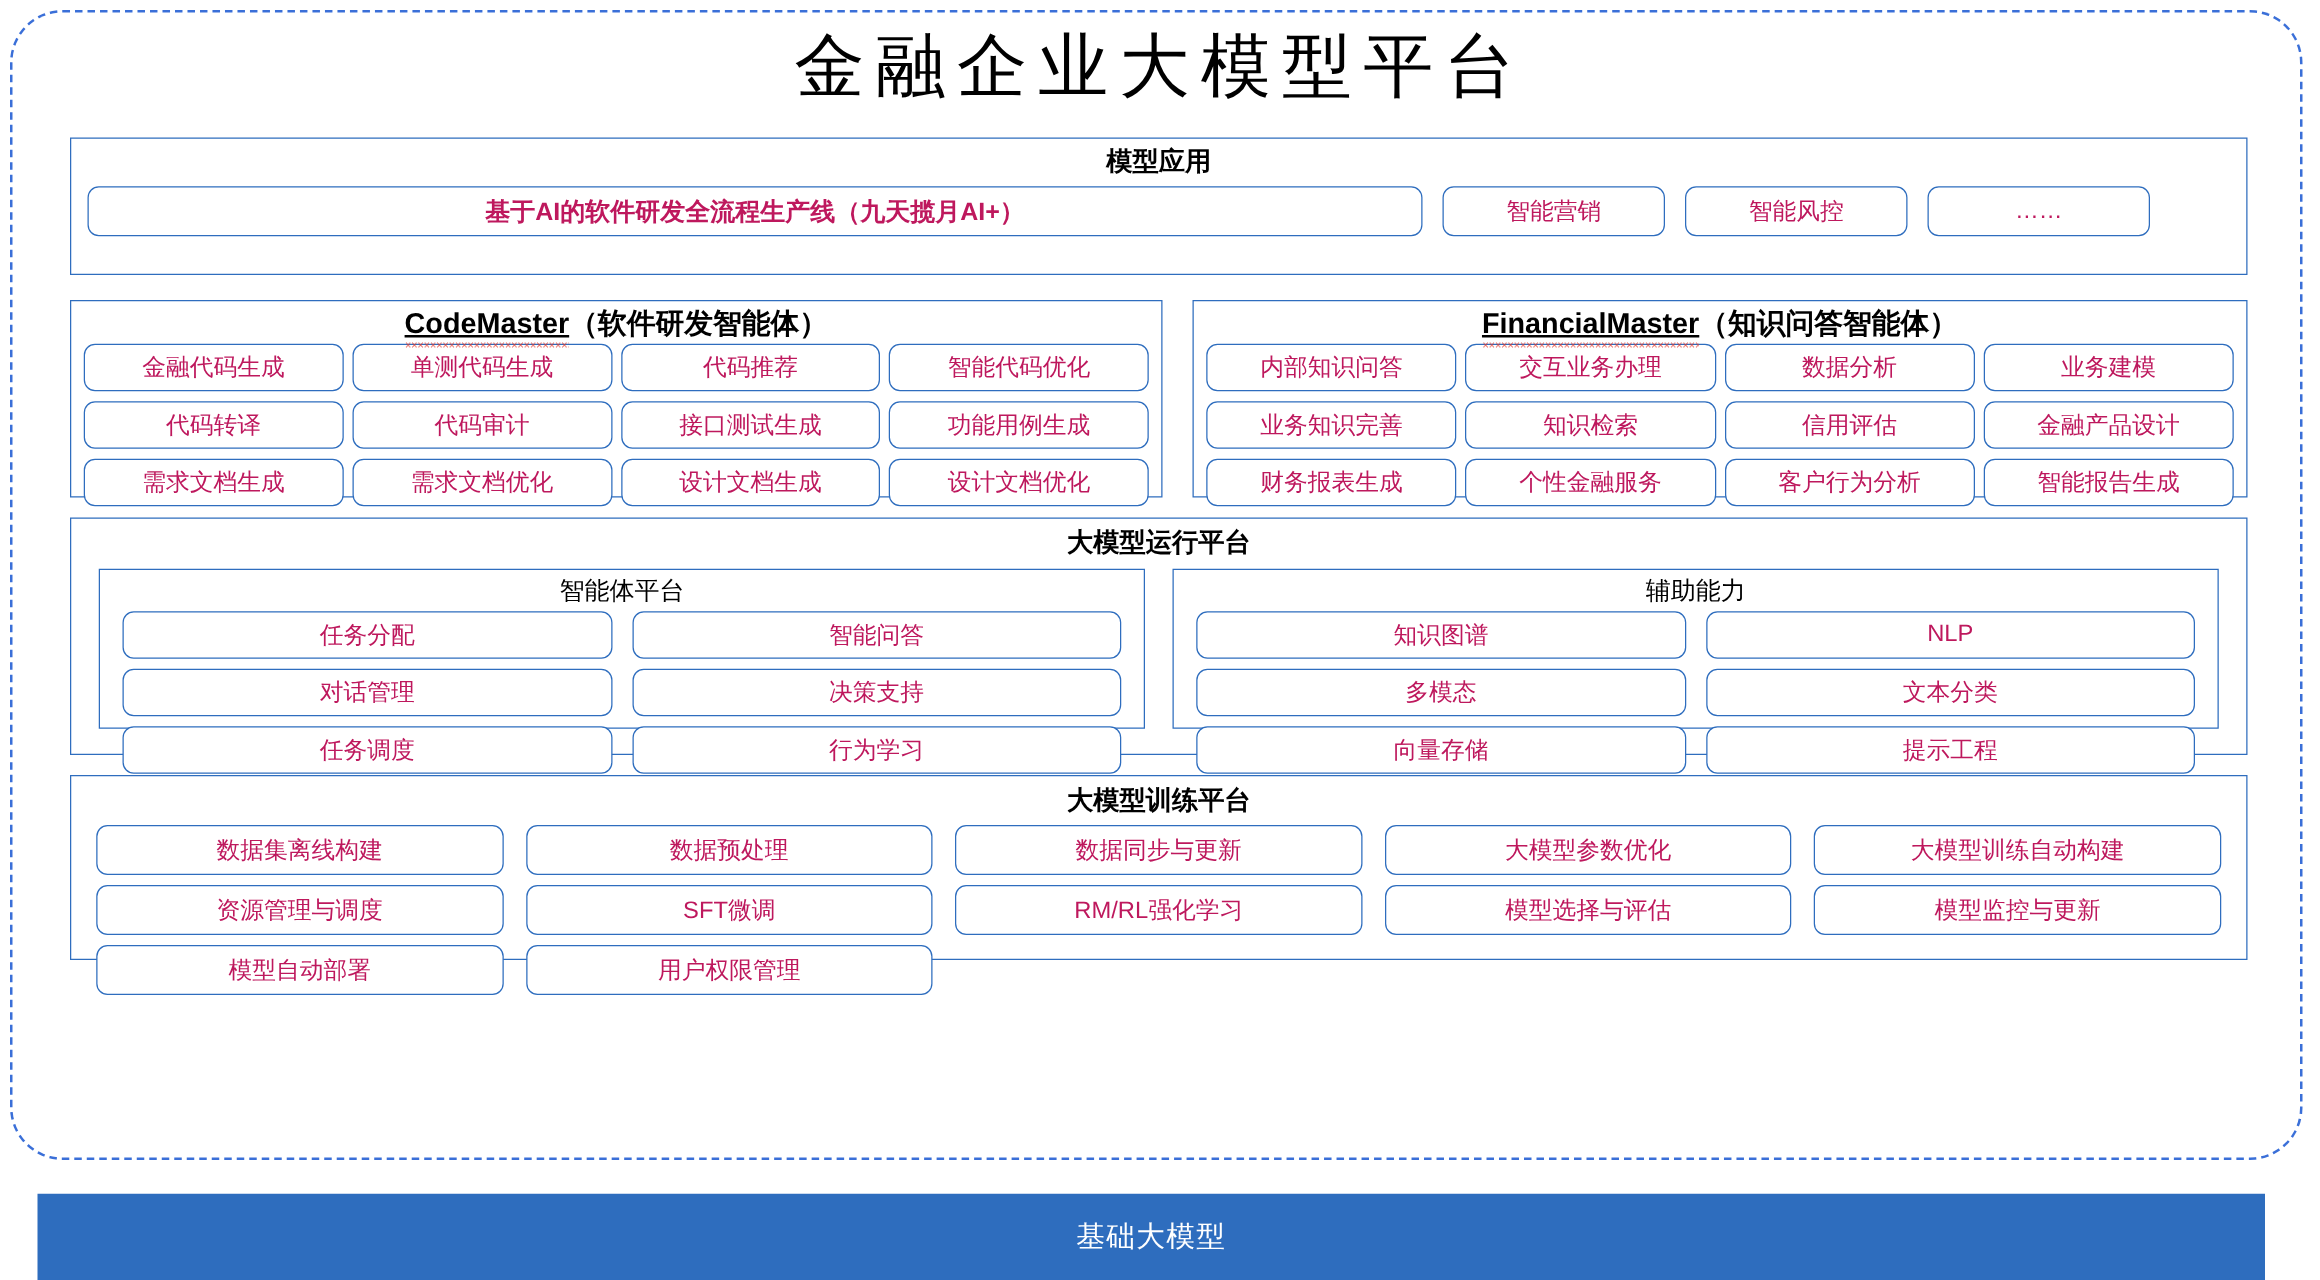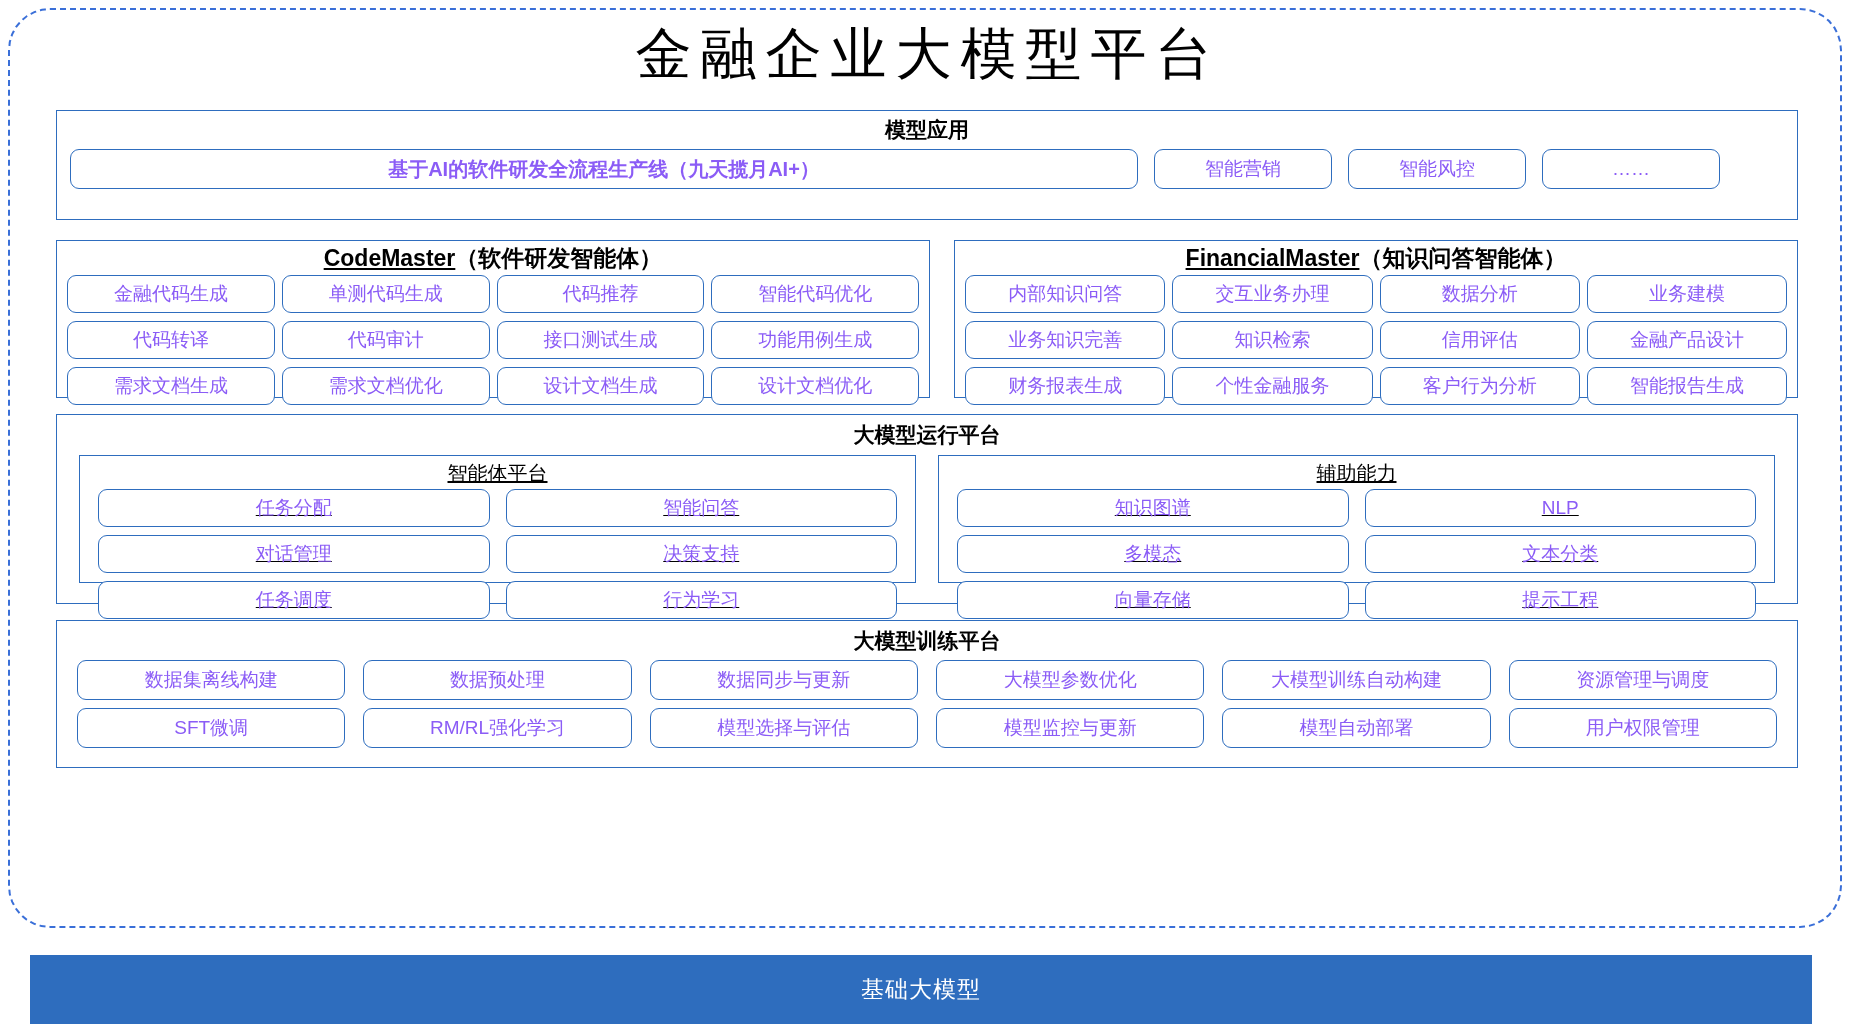--- a/index.html
+++ b/index.html
@@ -66,21 +66,21 @@
 
   
   .pill {
     border: 1.4px solid #2e6dbe;
     border-radius: 9px;
     box-sizing: border-box;
     display: flex;
     align-items: center;
     justify-content: center;
     font-size: 19px;
-    color: #8b5cf6;
+    color: #be185d;
     background: #ffffff;
     text-align: center;
     white-space: nowrap;
   }
   .pill.wide-main {
     font-weight: bold;
     font-size: 20px;
   }
 
   .grid {
@@ -141,41 +141,40 @@
   .agent-grid .pill { height: 38px; }
 
   
   #runtime-panel { left: 56px; top: 414px; width: 1742px; height: 190px; }
   #runtime-title { margin-top: 7px; }
   #runtime-cols {
     display: flex;
     gap: 22px;
     padding: 0 22px;
     margin-top: 7px;
-    text-decoration: underline;
   }
   .runtime-sub {
     flex: 1 1 0;
     border: 1.4px solid #2e6dbe;
     box-sizing: border-box;
     height: 128px;
     padding-top: 5px;
   }
   .runtime-grid {
     grid-template-columns: repeat(2, 1fr);
     gap: 8px 16px;
     padding: 3px 18px 0 18px;
   }
   .runtime-grid .pill { height: 38px; }
 
   
   #training-panel { left: 56px; top: 620px; width: 1742px; height: 148px; }
   #training-title { margin-top: 7px; }
   #training-grid {
-    grid-template-columns: repeat(6, 1fr);
+    grid-template-columns: repeat(5, 1fr);
     gap: 8px 18px;
     padding: 6px 20px 0 20px;
   }
   #training-grid .pill { height: 40px; font-size: 19px; }
 
   
   #base-model-bar {
     position: absolute;
     left: 30px;
     top: 955px;

